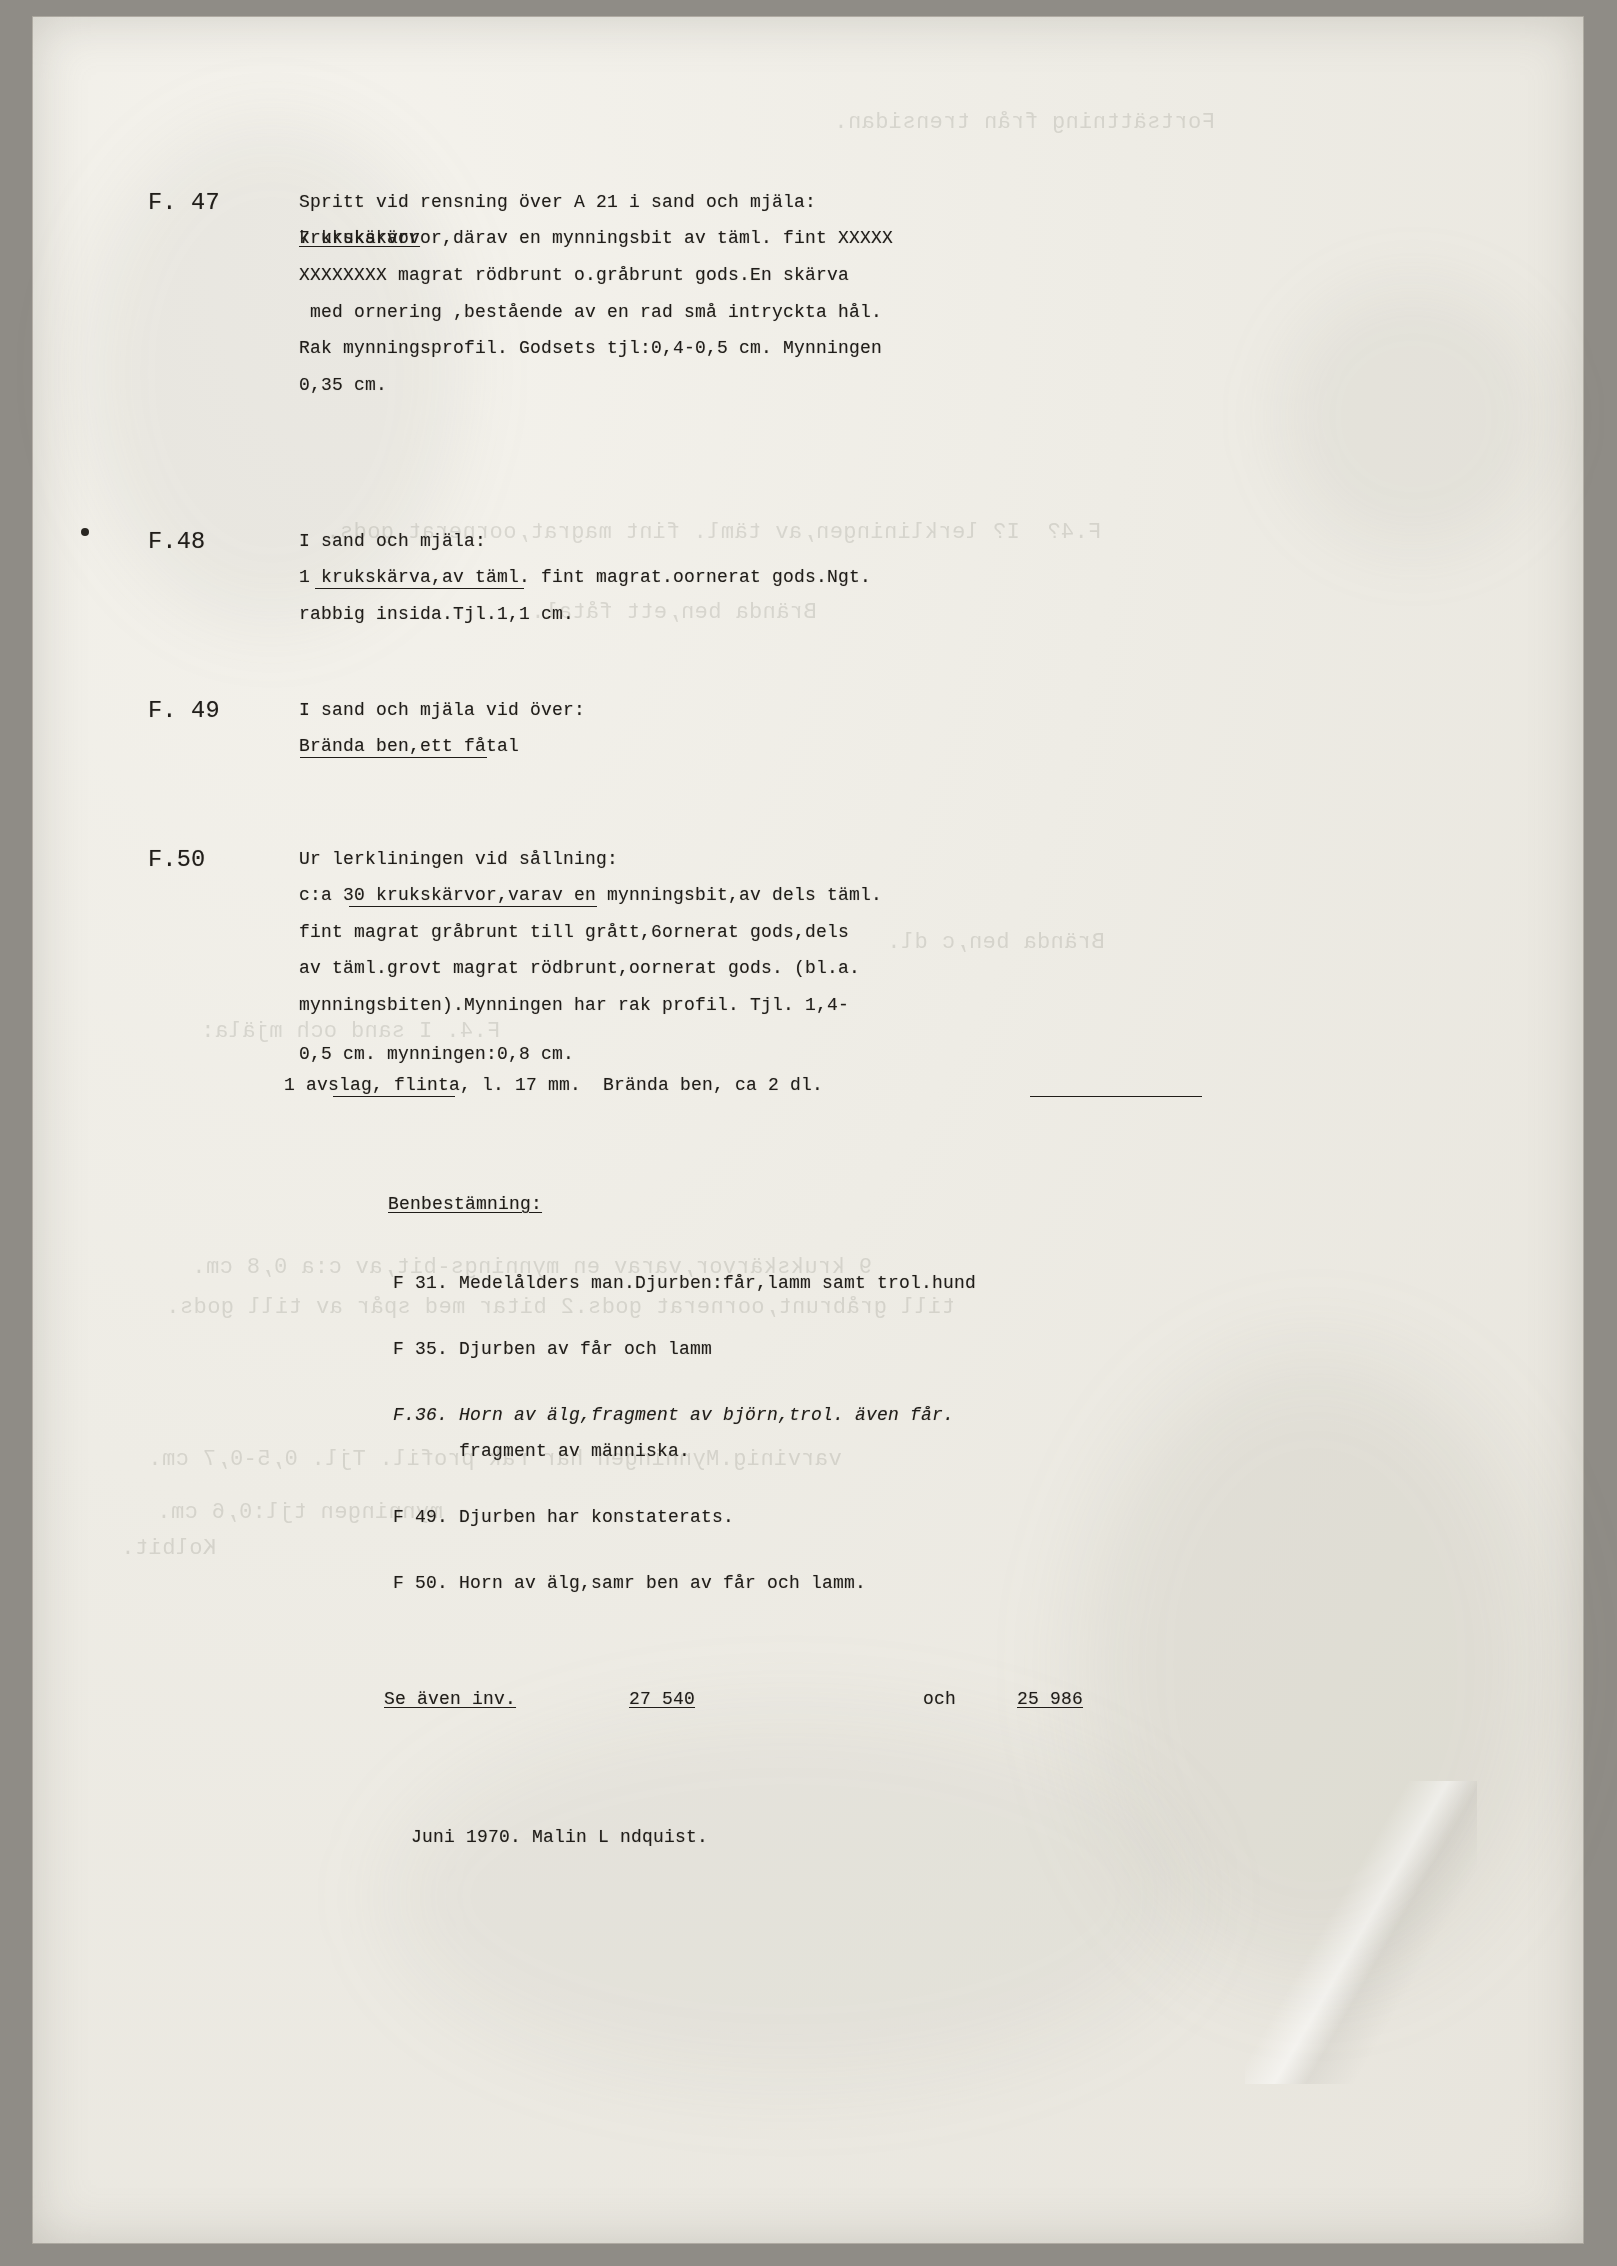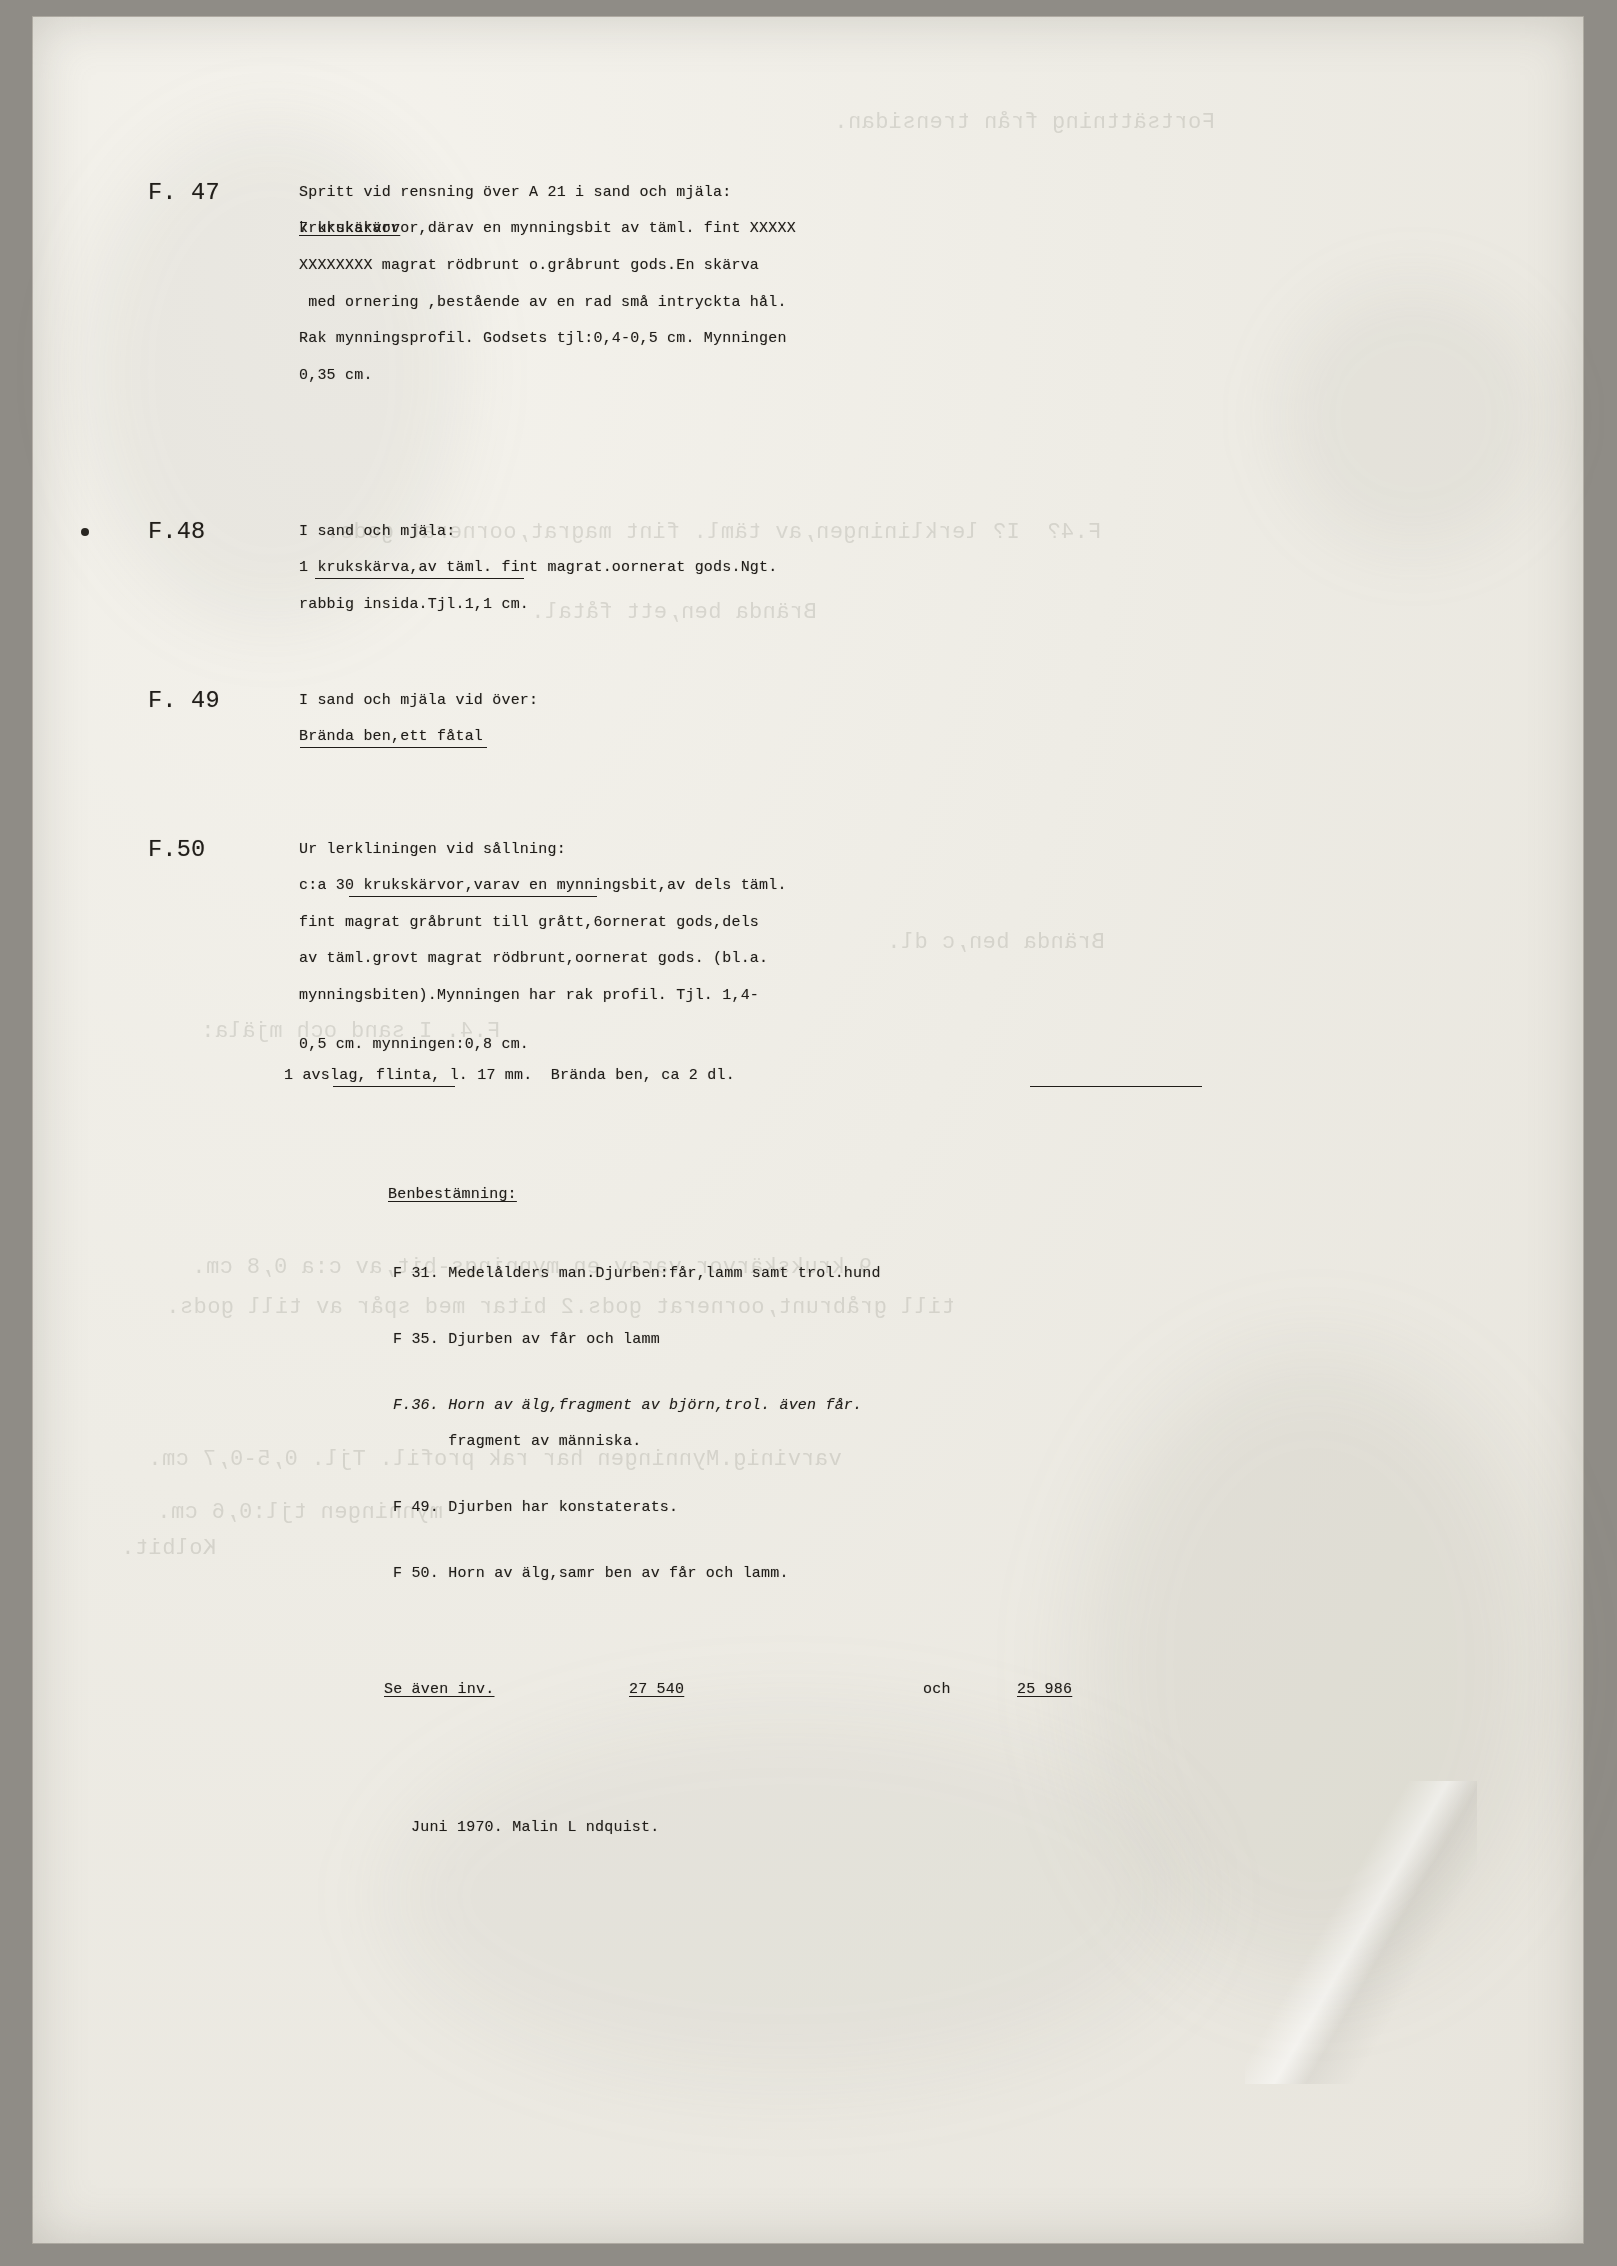--- a/index.html
+++ b/index.html
@@ -45,29 +45,29 @@
     font-size: 22px;
     line-height: 36px;
     transform: scaleX(-1);
     letter-spacing: 0.4px;
     white-space: pre;
     pointer-events: none;
   }
 
   #content {
     position: absolute;
-    left: 0; top: 2px;
+    left: 0; top: 12px;
     width: 1552px;
     height: 2228px;
   }
   .typed {
     position: absolute;
     color: #201d19;
     font-family: "Liberation Mono", "DejaVu Sans Mono", monospace;
-    font-size: 15px;
+    font-size: 18px;
     line-height: 37px;
     letter-spacing: 0.2px;
     white-space: pre;
     text-shadow: 0 0 0.9px rgba(30,28,24,0.35);
   }
   .fid { font-size: 23.6px; }
   .u { text-decoration: underline; text-underline-offset: 2.7px; }
   
   #margin-dot {
     position: absolute;

